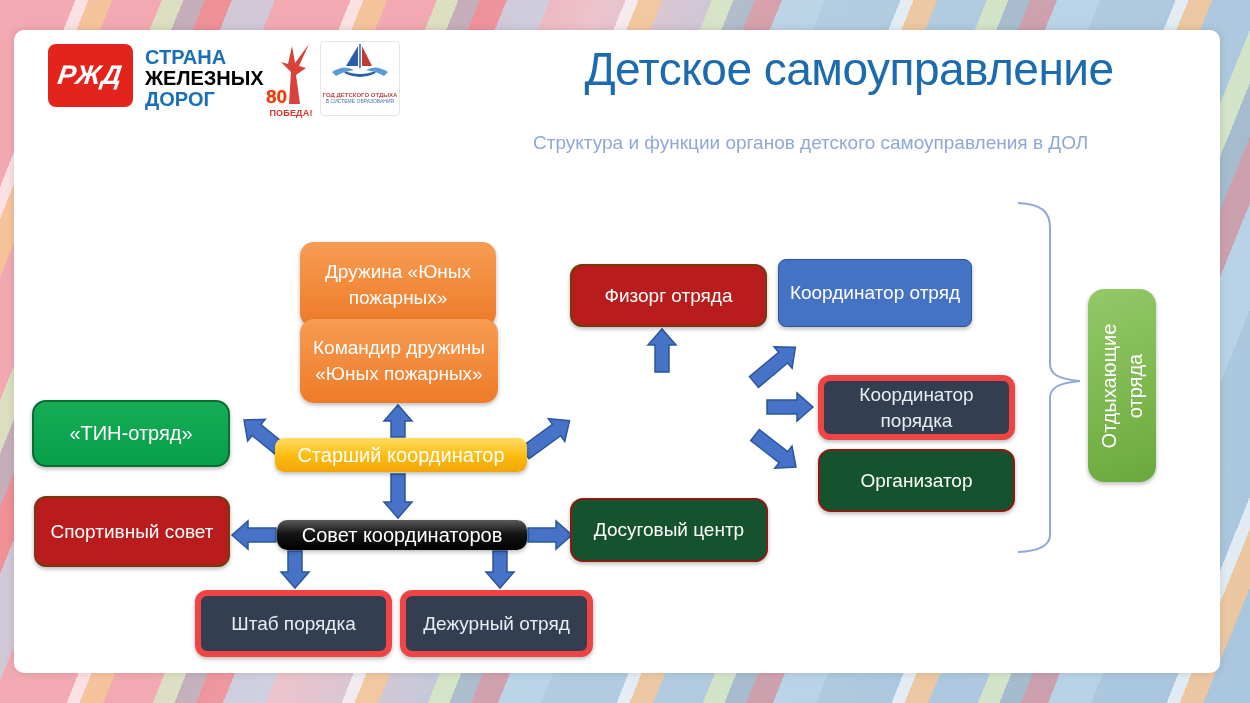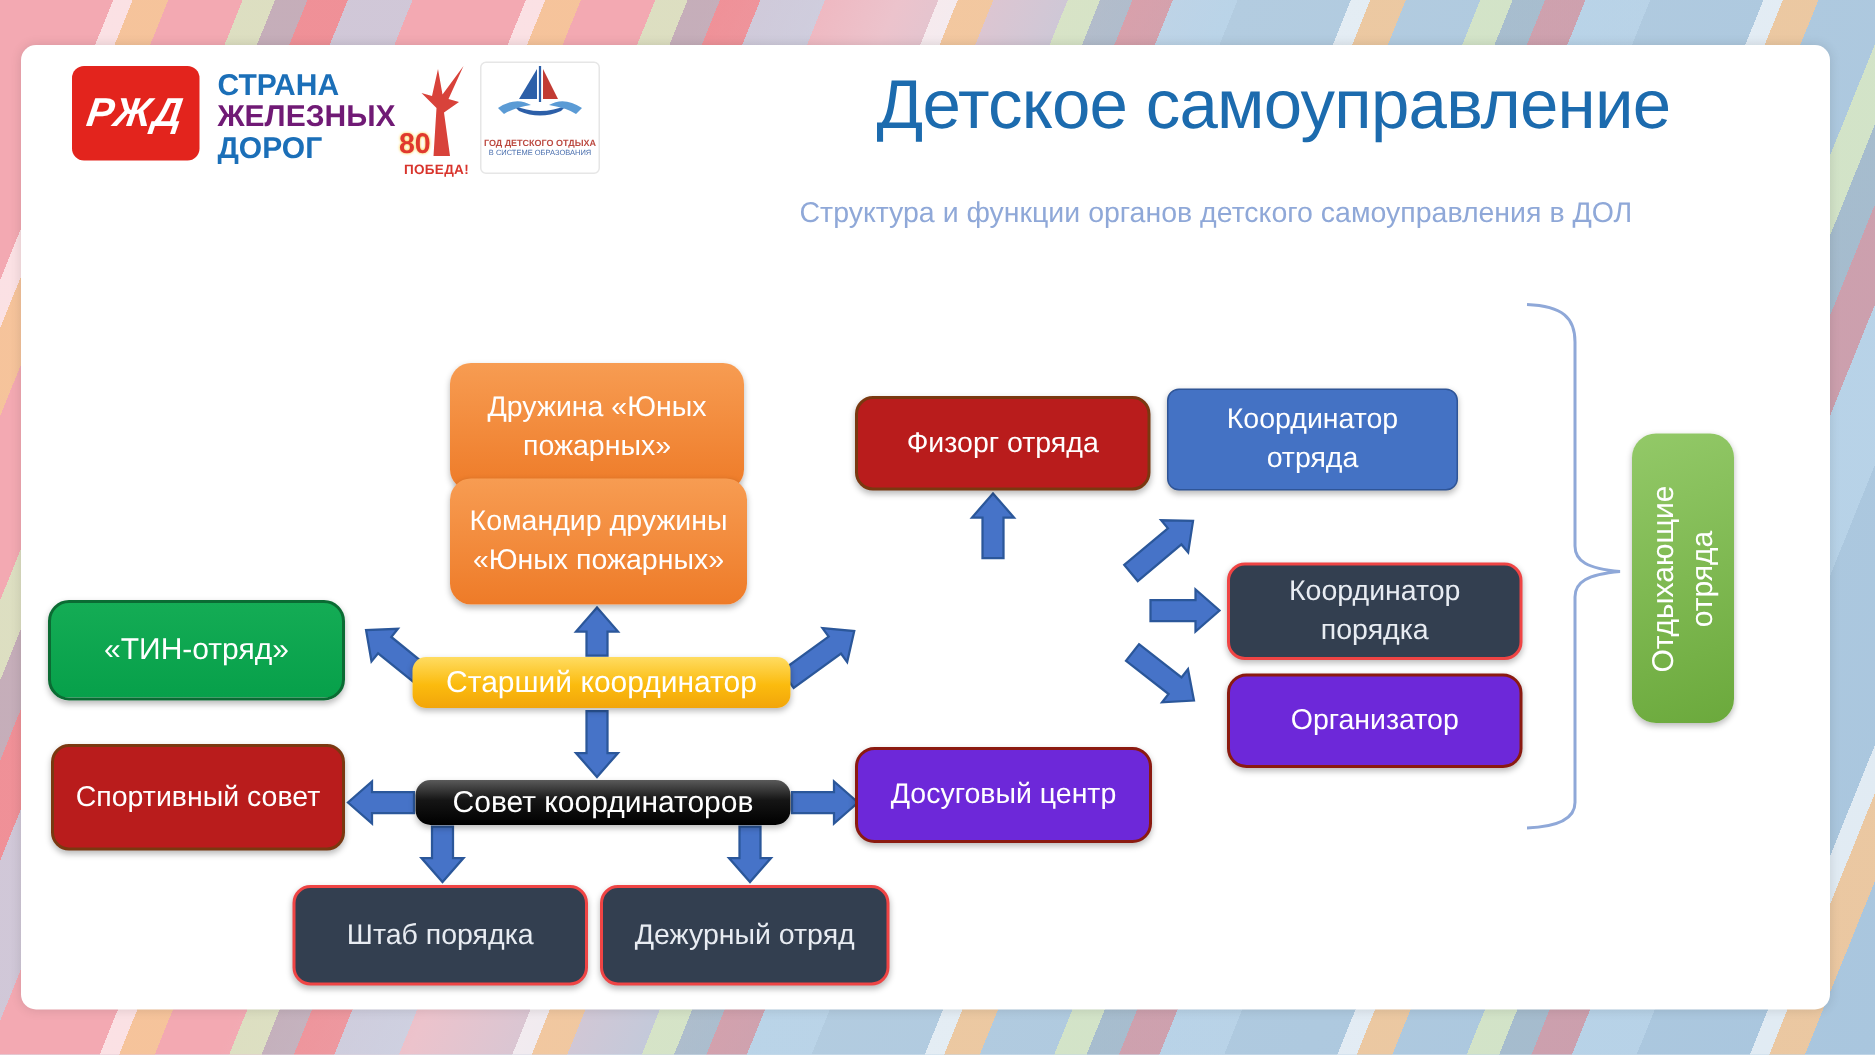--- a/index.html
+++ b/index.html
@@ -37,21 +37,21 @@
     font-size:19px;color:#8FA8D8;margin-top:20px;
   }
   
   .rzd-box{
     position:absolute;left:34px;top:14px;width:85px;height:63px;
     background:#E3241D;border-radius:8px;display:flex;align-items:center;justify-content:center;
   }
   .rzd-mono{color:#fff;font-size:27px;font-weight:bold;font-style:italic;transform:skewX(-8deg);letter-spacing:1px;}
   .rzd-brand{position:absolute;left:131px;top:17px;font-weight:bold;font-size:20px;line-height:21px;}
   .rzd-brand .b1,.rzd-brand .b3{color:#1B6FB8;}
-  .rzd-brand .b2{color:#701a75;}
+  .rzd-brand .b2{color:#000000;}
   .victory{position:absolute;left:250px;top:12px;width:54px;height:88px;text-align:center;}
   .victory svg{display:block;margin:0 auto;}
   .victory .num{position:absolute;left:2px;top:44px;font-size:19px;font-weight:bold;color:#E0382F;text-shadow:0 0 2px #F6C11E;}
   .victory .lbl{position:absolute;left:0;top:66px;width:54px;font-size:9px;font-weight:bold;color:#D8342C;letter-spacing:.2px;}
   .camp{
     position:absolute;left:306px;top:11px;width:78px;height:73px;background:#fff;
     border:1px solid #E6E6E6;border-radius:4px;text-align:center;
   }
   .camp .t1{font-size:6px;font-weight:bold;color:#BC4A41;margin-top:2px;}
   .camp .t2{font-size:5px;color:#4A6FAE;}
@@ -59,23 +59,23 @@
   .node{
     position:absolute;display:flex;align-items:center;justify-content:center;
     text-align:center;color:#fff;font-size:19px;line-height:1.35;
     box-shadow:0 2px 4px rgba(0,0,0,.28);box-sizing:border-box;padding:2px 8px;
   }
   .orange{background:linear-gradient(180deg,#F79C52,#EE7B28);border-radius:14px;}
   .green{background:linear-gradient(180deg,#14AC55,#07A04A);border:2px solid #0B6B33;border-radius:14px;font-size:20px;margin-top:12px;}
   .yellow{background:linear-gradient(180deg,#FFDC61,#FBBB0E 55%,#F2A50A);border-radius:9px;font-size:20px;}
   .brown{background:#b91c1c;border:2px solid #7A3810;border-radius:12px;}
   .black{background:linear-gradient(180deg,#5A5A5A,#151515 45%,#000);border-radius:10px;font-size:20px;}
-  .slate{background:#333F50;border:2px solid #ef4444;border-radius:12px;color:#E8ECF2;}
+  .slate{background:#333F50;border:6px solid #ef4444;border-radius:12px;color:#E8ECF2;}
   .blue{background:#4472C4;border:1px solid #2F5597;border-radius:8px;}
-  .red{background:#6d28d9;border:2px solid #8B1A10;border-radius:13px;}
+  .red{background:#14532d;border:2px solid #8B1A10;border-radius:13px;}
   .vgreen{background:linear-gradient(160deg,#93C968,#6BA93C);border-radius:16px;}
   .vgreen .vtxt{
     position:absolute;left:50%;top:50%;width:193px;
     transform:translate(-50%,-50%) rotate(-90deg);
     text-align:center;font-size:20px;color:#fff;line-height:1.3;
   }
   .overlay{position:absolute;left:0;top:0;width:1206px;height:643px;pointer-events:none;}
   .arr{fill:#4673C8;stroke:#2B579A;stroke-width:1.5;}
   .brace{fill:none;stroke:#8FA8D8;stroke-width:2;}
 </style>
@@ -183,21 +183,21 @@
   <div class="node slate" style="left:181px;top:560px;width:197px;height:67px;">
       <span>Штаб порядка</span>
     </div>
   <div class="node slate" style="left:386px;top:560px;width:193px;height:67px;">
       <span>Дежурный отряд</span>
     </div>
   <div class="node brown" style="left:556px;top:234px;width:197px;height:63px;">
       <span>Физорг отряда</span>
     </div>
   <div class="node blue" style="left:764px;top:229px;width:194px;height:68px;">
-      <span>Координатор отряда</span>
+      <span>Координатор отряд</span>
     </div>
   <div class="node slate" style="left:804px;top:345px;width:197px;height:65px;">
       <span>Координатор порядка</span>
     </div>
   <div class="node red" style="left:804px;top:419px;width:197px;height:63px;">
       <span>Организатор</span>
     </div>
   <div class="node red" style="left:556px;top:468px;width:198px;height:64px;">
       <span>Досуговый центр</span>
     </div>

